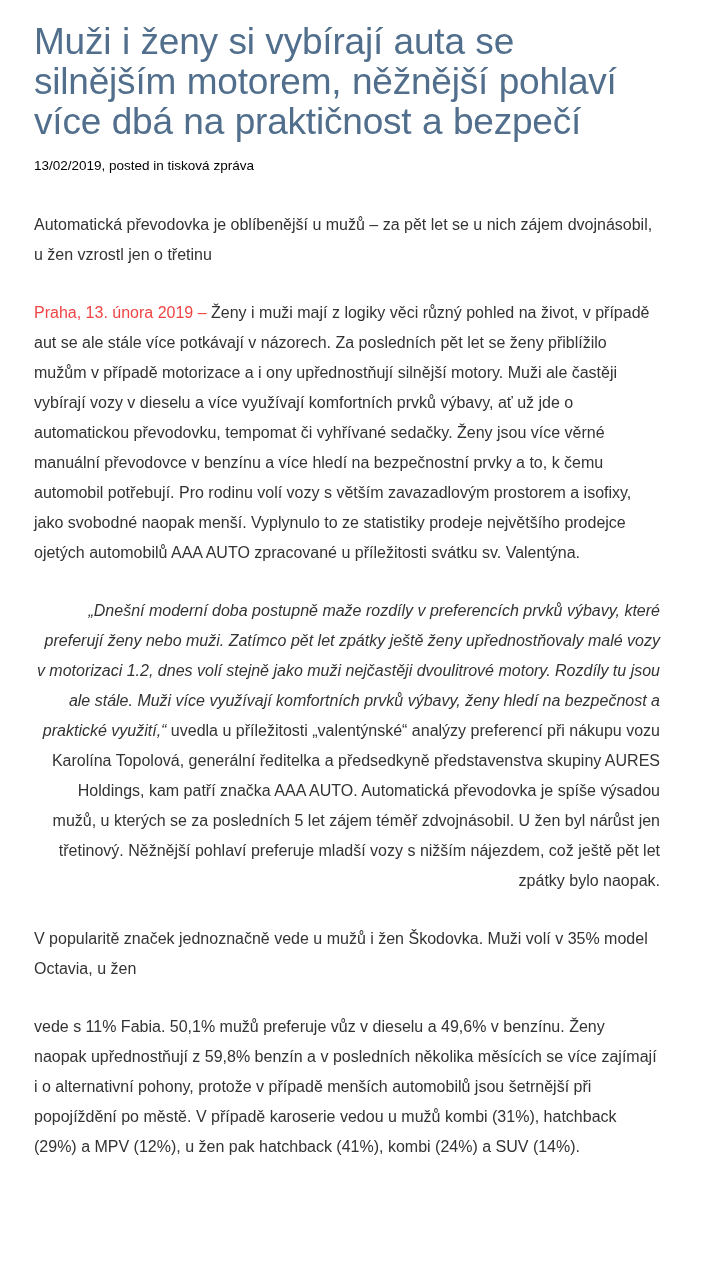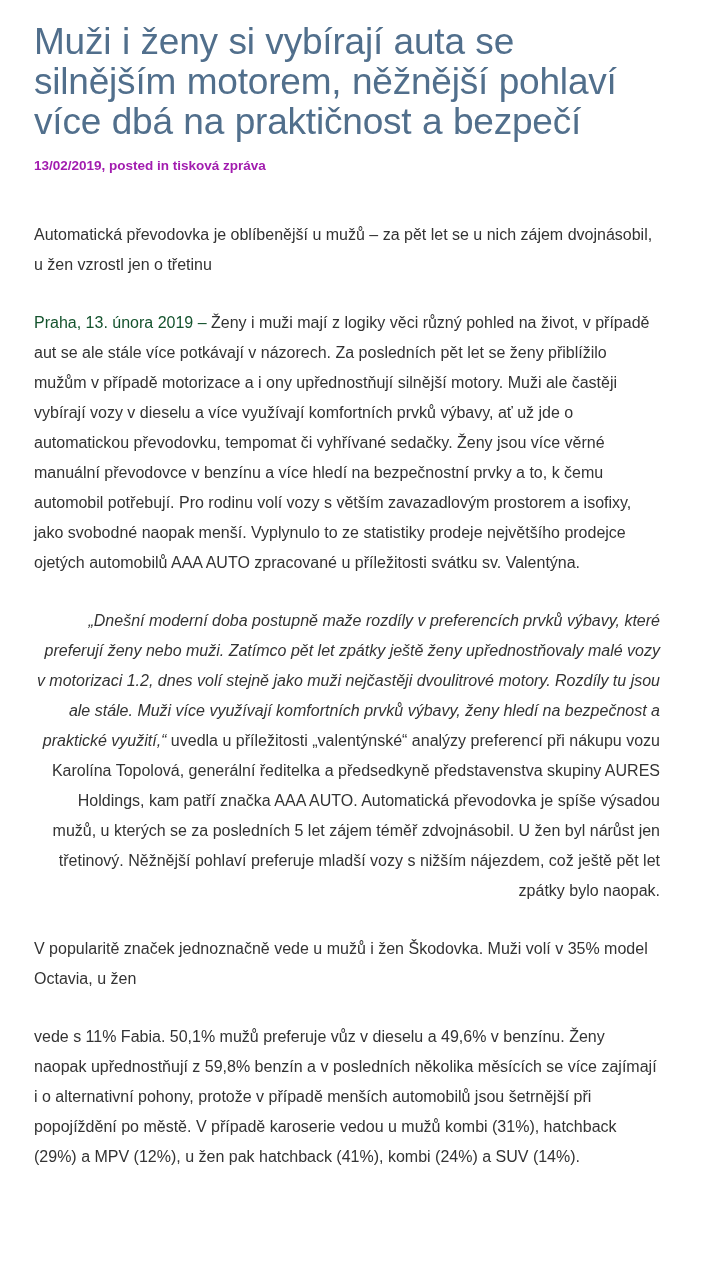--- a/index.html
+++ b/index.html
@@ -29,47 +29,47 @@
     font-weight: 400;
     letter-spacing: -0.2px;
     color: #516f8c;
     word-spacing: 0.5px;
   }
 
   .article-meta {
     margin: 14px 0 8px 0;
     font-size: 13.5px;
     line-height: 20px;
-    font-weight: 700;
-    color: #a21caf;
+    font-weight: 400;
+    color: #000000;
   }
 
   .article-body {
-    margin-top: 44px;
+    margin-top: 34px;
   }
 
   .article-body p {
     margin: 0 0 28px 0;
     font-size: 16px;
     line-height: 30px;
     color: #333333;
     font-weight: 400;
   }
 
   .p-lead {
     color: #3a3a3a;
   }
 
   .p-bold {
     font-weight: 700;
     color: #1f1f1f;
   }
   .p-bold .dateline {
     font-weight: 400;
-    color: #14532d;
+    color: #ef4444;
   }
 
   .p-quote {
     font-style: italic;
     color: #333333;
     text-align: right;
   }
   .p-quote .quote-run {
     font-style: italic;
   }

